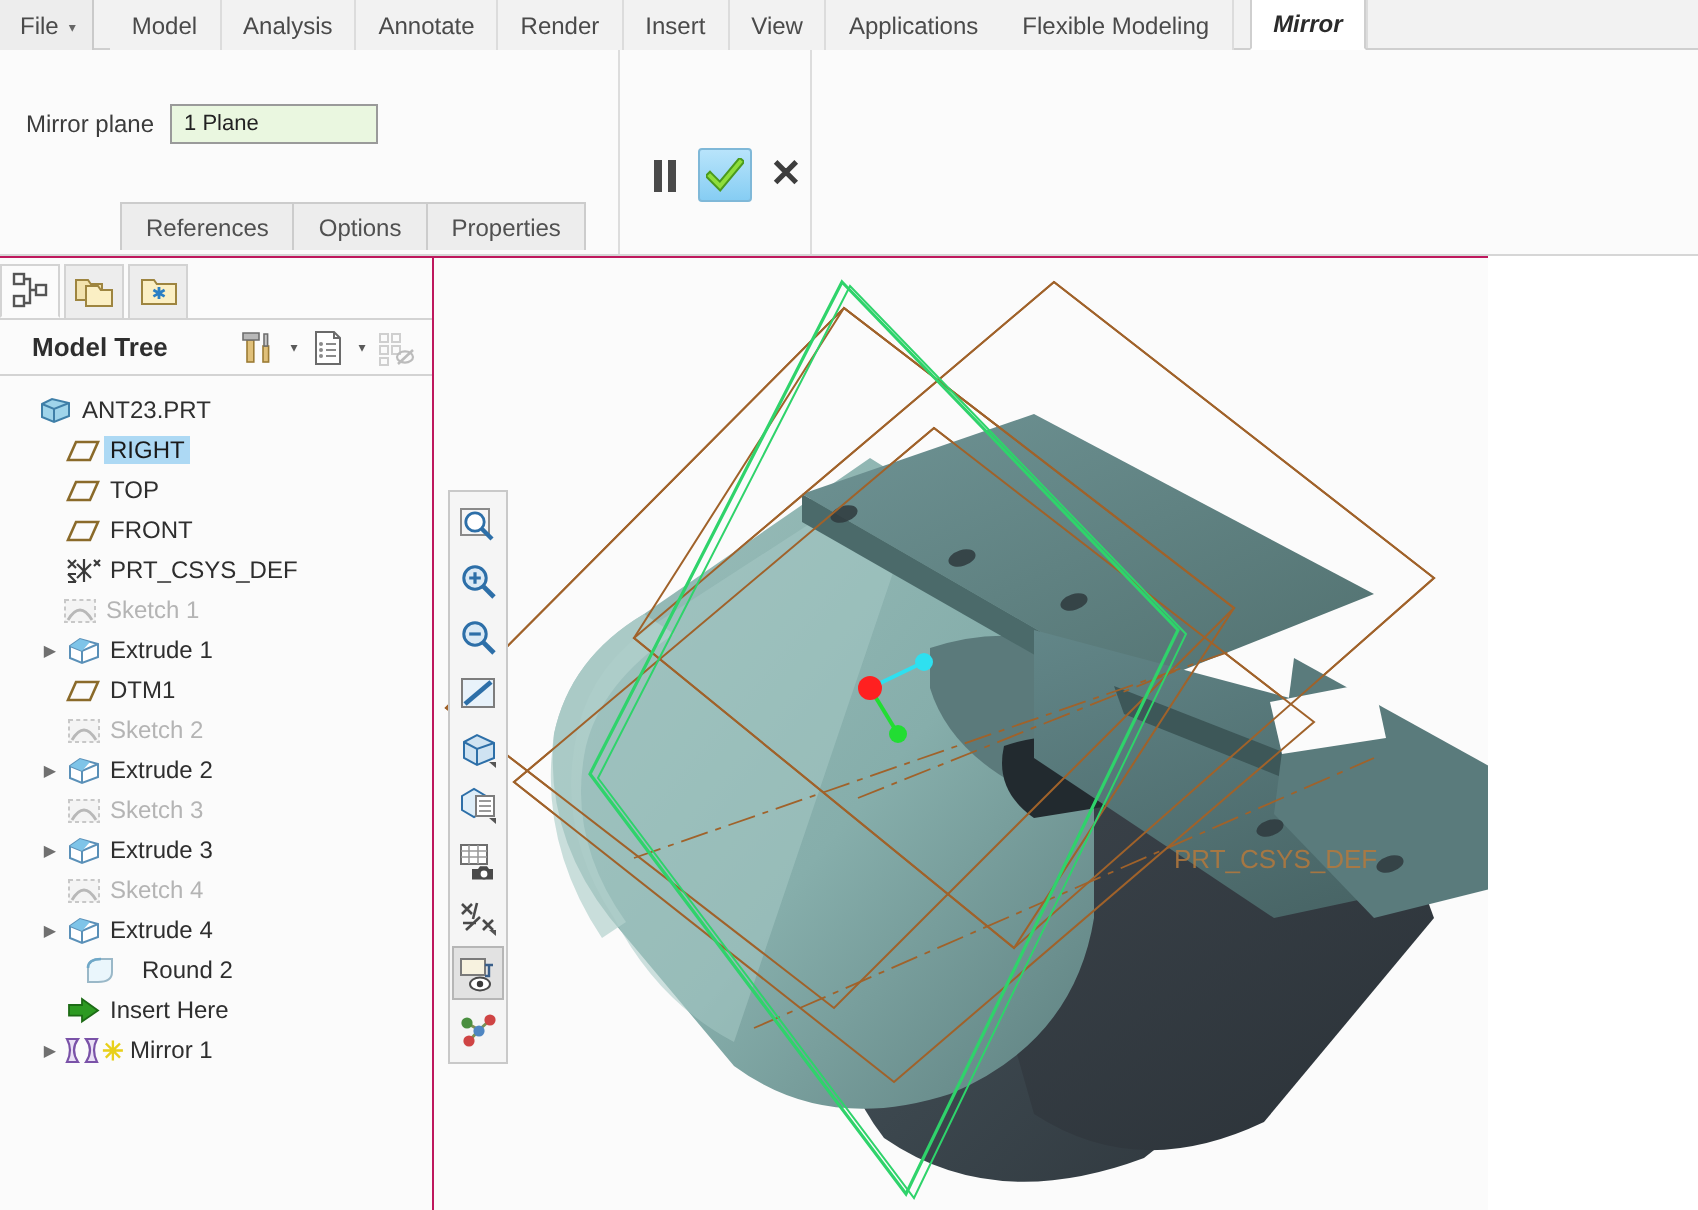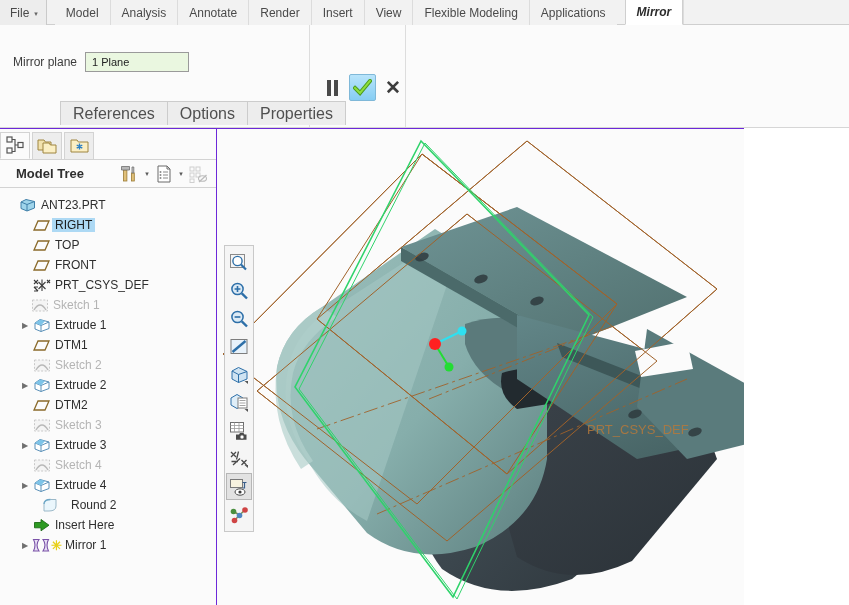--- a/index.html
+++ b/index.html
@@ -5,21 +5,21 @@
   * { box-sizing: border-box; }
   html, body {
     margin: 0; padding: 0;
     width: 849px; height: 605px;
     overflow: hidden;
     font-family: "Liberation Sans", sans-serif;
     font-size: 12px;
     color: #3c3c3c;
     background: #ffffff;
   }
-  #app { position: relative; width: 744px; height: 605px; background: #6d28d9; }
+  #app { position: relative; width: 744px; height: 605px; background: #be185d; }
 
   
   #ribbon-tabs {
     position: absolute; left: 0; top: 0; width: 849px; height: 25px;
     background: #f2f2f2;
     border-bottom: 1px solid #cfcfcf;
     display: flex; align-items: stretch;
   }
   .rtab {
     display: flex; align-items: center; justify-content: center;
@@ -76,21 +76,21 @@
   #panel-tabs {
     position: absolute; left: 60px; top: 76px;
     display: flex; align-items: flex-end;
   }
   .ptab {
     height: 24px; padding: 0 12px;
     display: flex; align-items: center; justify-content: center;
     background: #ededed;
     border: 1px solid #cccccc;
     border-bottom: none;
-    font-size: 16px; color: #505050;
+    font-size: 12px; color: #505050;
     margin-right: -1px;
     cursor: default;
   }
 
   
   #dash-controls {
     position: absolute; left: 311px; top: 0; width: 95px; height: 102px;
     border-right: 1px solid #dddddd;
   }
   #dash-btns {
@@ -199,22 +199,22 @@
       <span>File</span>
       <span class="caret">▾</span>
     </div>
     <div class="tabsep"></div>
     <div class="rtab">Model</div>
     <div class="rtab">Analysis</div>
     <div class="rtab">Annotate</div>
     <div class="rtab">Render</div>
     <div class="rtab">Insert</div>
     <div class="rtab">View</div>
+    <div class="rtab gap">Applications</div>
     <div class="rtab">Flexible Modeling</div>
-    <div class="rtab gap">Applications</div>
     <div class="tabsep"></div>
     <div class="rtab active-ctx">Mirror</div>
     <div class="rtab-filler"></div>
   </div>
 
   <div id="dashboard">
 
     <div id="dash-left">
       <div id="mirror-plane-row">
         <span id="mirror-plane-label">Mirror plane</span>
@@ -418,29 +418,20 @@
           <span class="ticon">
             <svg width="18" height="15" viewBox="0 0 18 15">
               <path d="M2 5 L7 1.5 L16 4 L16 10.5 L8 13.5 L2 11 Z" fill="#ffffff" stroke="#5a90b8" stroke-width="1"></path>
               <path d="M2 5 L8 7.5 L16 4" fill="none" stroke="#5a90b8" stroke-width="1"></path>
               <path d="M8 7.5 V13.5" fill="none" stroke="#5a90b8" stroke-width="1"></path>
               <path d="M2 5 L7 1.5 L12 3 L8 7.5 Z" fill="#7ec4e8"></path>
             </svg>
           </span>
           <span class="tlabel">Extrude 2</span>
         </div>
-        <div class="trow" style="padding-left: 18px;">
-          <span class="texp"></span>
-          <span class="ticon">
-            <svg width="18" height="15" viewBox="0 0 18 15">
-              <path d="M5 3 H16 L12 12 H1 Z" fill="none" stroke="#8a6a2a" stroke-width="1.3"></path>
-            </svg>
-          </span>
-          <span class="tlabel">DTM2</span>
-        </div>
         <div class="trow dim" style="padding-left: 18px;">
           <span class="texp"></span>
           <span class="ticon">
             <svg width="18" height="15" viewBox="0 0 18 15">
               <rect x="1.5" y="2" width="15" height="11" fill="#f4f4f4" stroke="#c8c8c8" stroke-width="1" stroke-dasharray="2 1.6"></rect>
               <path d="M3 12 Q9 2 15 12" fill="none" stroke="#b8b8b8" stroke-width="1.4"></path>
             </svg>
           </span>
           <span class="tlabel">Sketch 3</span>
         </div>

